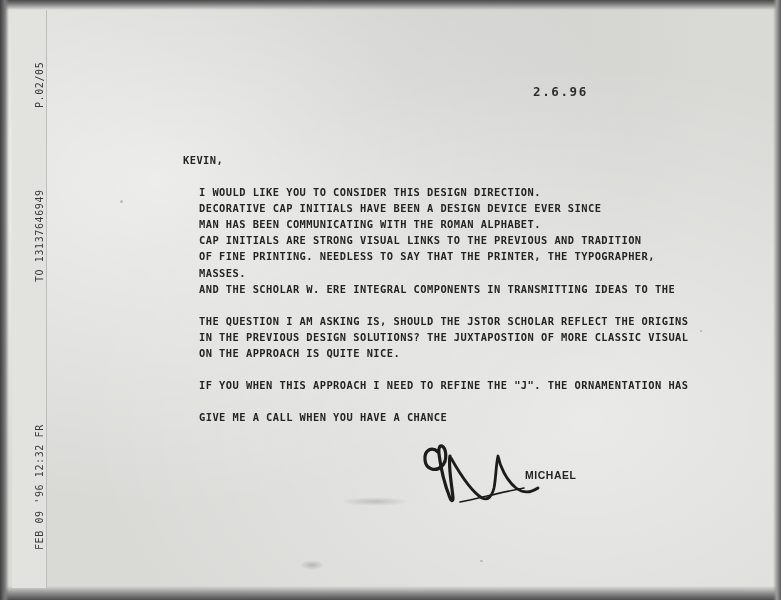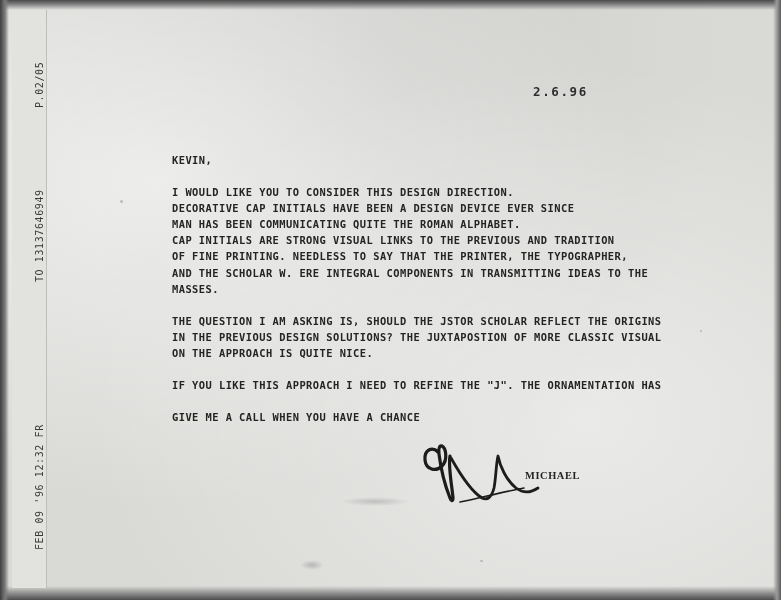--- a/index.html
+++ b/index.html
@@ -72,43 +72,43 @@
     position: absolute;
     left: 533px; top: 84px;
     font-family: "DejaVu Sans Mono", monospace;
     font-size: 12.5px;
     letter-spacing: 1.6px;
     color: #2e2e2e;
     font-weight: bold;
   }
   .letter {
     position: absolute;
-    left: 172px; top: 152px;
+    left: 183px; top: 152px;
     width: 486px;
     color: #242424;
     font-family: "DejaVu Sans Mono", monospace;
     font-size: 10.4px;
     font-weight: bold;
     letter-spacing: 0.45px;
     line-height: 16.1px;
   }
   .letter .salutation { margin-bottom: 16px; }
-  .letter p { margin: 0 0 16px 0; }
+  .letter p { margin: 0 0 16px 16px; }
   .line { display: block; white-space: pre; }
 
   .signature {
     position: absolute;
     left: 420px; top: 440px;
     width: 200px; height: 70px;
     pointer-events: none;
   }
   .signer {
     position: absolute;
     left: 525px; top: 470px;
-    font-family: Liberation Serif, serif;
+    font-family: Liberation Sans, sans-serif;
     font-size: 10.4px;
     font-weight: bold;
     letter-spacing: 0.6px;
     color: #242424;
   }
   .smudge-a {
     position: absolute; left: 340px; top: 497px;
     width: 70px; height: 9px;
     background: radial-gradient(ellipse at center, rgba(120,120,120,0.33) 0%, rgba(120,120,120,0) 70%);
   }
@@ -141,33 +141,33 @@
 
   <div class="doc-body">
 
     <div class="doc-date">2.6.96</div>
 
     <div class="letter">
       <div class="salutation">KEVIN,</div>
       <p>
         <span class="line">I WOULD LIKE YOU TO CONSIDER THIS DESIGN DIRECTION.</span>
         <span class="line">DECORATIVE CAP INITIALS HAVE BEEN A DESIGN DEVICE EVER SINCE</span>
-        <span class="line">MAN HAS BEEN COMMUNICATING QUITE THE ROMAN ALPHABET.</span>
+        <span class="line">MAN HAS BEEN COMMUNICATING WITH THE ROMAN ALPHABET.</span>
         <span class="line">CAP INITIALS ARE STRONG VISUAL LINKS TO THE PREVIOUS AND TRADITION</span>
         <span class="line">OF FINE PRINTING. NEEDLESS TO SAY THAT THE PRINTER, THE TYPOGRAPHER,</span>
+        <span class="line">MASSES.</span>
         <span class="line">AND THE SCHOLAR W. ERE INTEGRAL COMPONENTS IN TRANSMITTING IDEAS TO THE</span>
-        <span class="line">MASSES.</span>
       </p>
       <p>
         <span class="line">THE QUESTION I AM ASKING IS, SHOULD THE JSTOR SCHOLAR REFLECT THE ORIGINS</span>
         <span class="line">IN THE PREVIOUS DESIGN SOLUTIONS? THE JUXTAPOSTION OF MORE CLASSIC VISUAL</span>
         <span class="line">ON THE APPROACH IS QUITE NICE.</span>
       </p>
       <p>
-        <span class="line">IF YOU LIKE THIS APPROACH I NEED TO REFINE THE "J". THE ORNAMENTATION HAS</span>
+        <span class="line">IF YOU WHEN THIS APPROACH I NEED TO REFINE THE "J". THE ORNAMENTATION HAS</span>
       </p>
       <p>
         <span class="line">GIVE ME A CALL WHEN YOU HAVE A CHANCE</span>
       </p>
     </div>
 
     <svg class="signature" viewBox="0 0 200 70">
       <path d="M18 12 C12 6, 4 10, 5 20 C6 30, 16 32, 22 26 C28 20, 26 8, 22 6 C20 5, 18 8, 19 14 C21 30, 26 48, 30 58 C31 61, 33 62, 33 58 C32 46, 28 26, 30 16" fill="none" stroke="#1c1c1c" stroke-width="3.2" stroke-linecap="round" stroke-linejoin="round"></path>
       <path d="M31 18 C40 34, 52 52, 62 58 C68 61, 72 56, 74 48 C76 38, 76 24, 78 16 C80 26, 86 40, 96 48 C104 54, 112 52, 118 48" fill="none" stroke="#1c1c1c" stroke-width="2.8" stroke-linecap="round" stroke-linejoin="round"></path>
       <path d="M40 62 C60 58, 82 52, 104 48" fill="none" stroke="#1c1c1c" stroke-width="1.6" stroke-linecap="round"></path>

